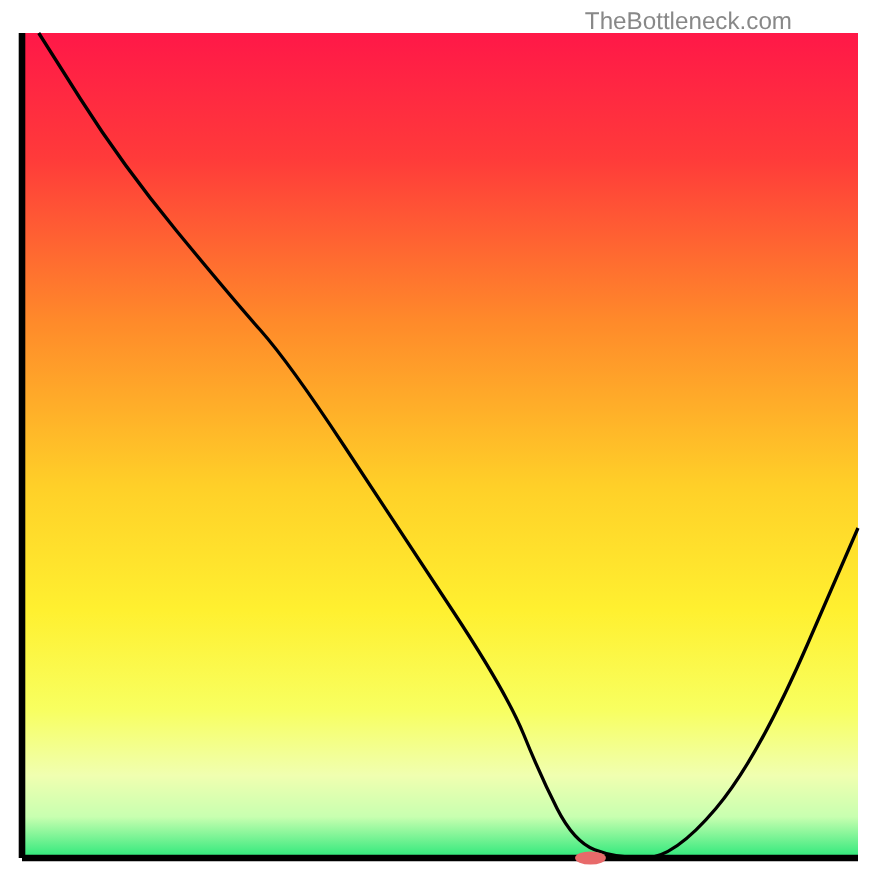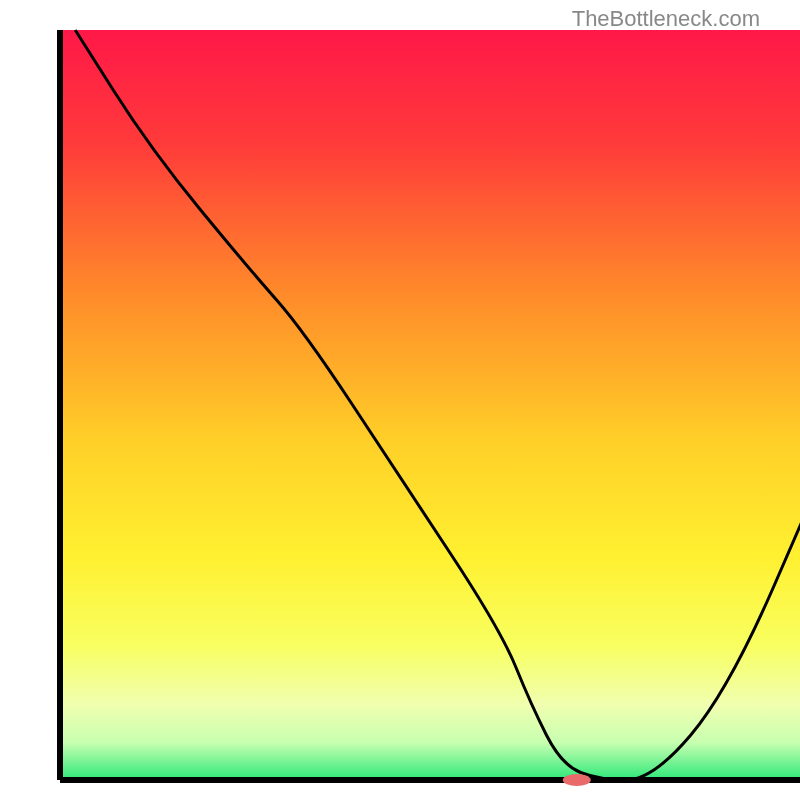--- a/index.html
+++ b/index.html
@@ -9,21 +9,20 @@
     height: 800px;
     position: relative;
     font-family: Arial, sans-serif;
   }
   .chart-container {
     position: absolute;
     top: 0;
     left: 0;
     width: 732px;
     height: 800px;
-    padding-left: 40px;
   }
   .watermark {
     position: absolute;
     top: 6px;
     right: 12px;
     color: #888;
     font-size: 22px;
     font-weight: 500;
     font-family: Arial, sans-serif;
     z-index: 10;

